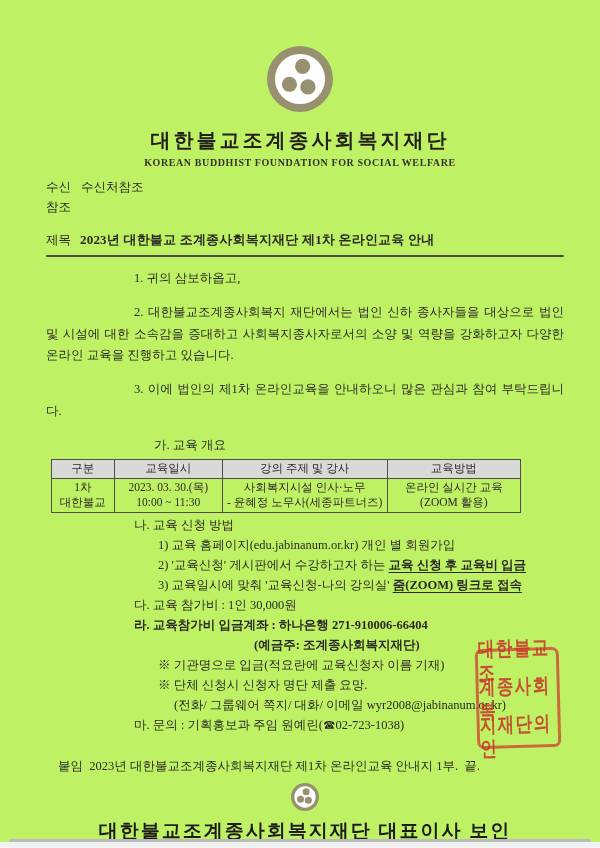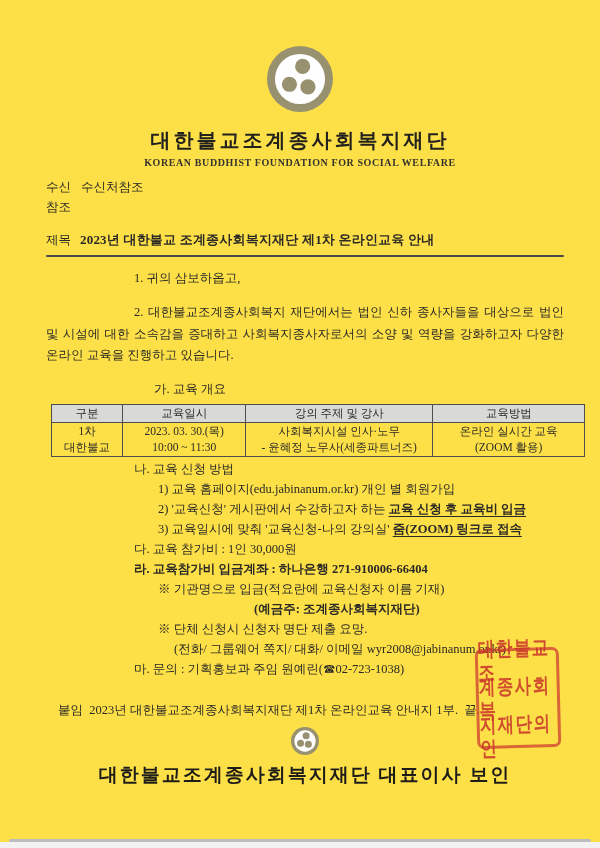--- a/index.html
+++ b/index.html
@@ -1,20 +1,20 @@
 <!DOCTYPE html>
 <html><head>
 <meta charset="utf-8">
 <style>
   html,body{margin:0;padding:0;background:#e8e8e8;}
   .page{
     position:relative;
     width:600px;height:848px;
     margin:0 auto;
-    background:#fde047;
+    background:#bef264;
     font-family:"Liberation Serif","DejaVu Serif",serif;
     color:#2b2926;
     overflow:hidden;
     box-sizing:border-box;
   }
   
   .letterhead{padding-top:46px;text-align:center;}
   .logo{display:inline-block;width:66px;height:66px;}
   .org-name{margin-top:11px;font-size:20px;font-weight:bold;letter-spacing:3px;color:#23211e;}
   .org-name-en{margin-top:3px;font-size:10px;font-weight:bold;letter-spacing:0.6px;color:#35332f;}
@@ -23,21 +23,21 @@
   .addr-line{display:flex;gap:10px;}
   .addr-line.first{margin-top:9px;}
   .subject-line{margin-top:13px;display:flex;gap:9px;align-items:baseline;}
   .subject-value{font-weight:bold;font-size:13px;letter-spacing:0.2px;}
   .subject-rule{margin-top:5px;height:2px;background:#4a4a4a;border-radius:1px;}
   
   .para{margin-top:0;text-indent:88px;text-align:justify;line-height:21.5px;}
   .para.p-first{margin-top:11px;}
   .section-ga{padding-left:108px;line-height:21.5px;}
   
-  .edu-table{border-collapse:collapse;margin:3px 0 2px 51px;width:534px;table-layout:fixed;
+  .edu-table{border-collapse:collapse;margin:3px 0 2px 51px;width:470px;table-layout:fixed;
              font-size:11.5px;line-height:15.5px;text-align:center;}
   .edu-table th,.edu-table td{border:1px solid #4e4e4e;padding:1px 2px;font-weight:normal;}
   .edu-table th{background:#d9d9d7;}
   .c0{width:62px;} .c1{width:107px;} .c2{width:163px;} .c3{width:132px;}
   
   .li{line-height:20px;}
   .ind-na{padding-left:88px;}
   .ind-num{padding-left:112px;}
   .ind-note{padding-left:112px;}
   .ind-tel{padding-left:128px;}
@@ -92,20 +92,21 @@
       <span></span>
     </div>
     <div class="subject-line">
       <span>제목</span>
       <span class="subject-value">2023년 대한불교 조계종사회복지재단 제1차 온라인교육 안내</span>
     </div>
     <div class="subject-rule"></div>
 
     <p class="para p-first">1. 귀의 삼보하옵고,</p>
     <p class="para">2. 대한불교조계종사회복지 재단에서는 법인 신하 종사자들을 대상으로 법인 및 시설에 대한 소속감을 증대하고 사회복지종사자로서의 소양 및 역량을 강화하고자 다양한 온라인 교육을 진행하고 있습니다.</p>
+    <p class="para">3. 이에 법인의 제1차 온라인교육을 안내하오니 많은 관심과 참여 부탁드립니다.</p>
     <div class="section-ga">가. 교육 개요</div>
   </div>
 
   <table class="edu-table">
     <colgroup>
         <col class="c0">
         <col class="c1">
         <col class="c2">
         <col class="c3">
       </colgroup>
@@ -141,22 +142,22 @@
     <div class="li ind-na">나. 교육 신청 방법</div>
     <div class="li ind-num">1) 교육 홈페이지(edu.jabinanum.or.kr) 개인 별 회원가입</div>
     <div class="li ind-num">
       <span>2) '교육신청' 게시판에서 수강하고자 하는 </span><span class="bu">교육 신청 후 교육비 입금</span>
     </div>
     <div class="li ind-num">
       <span>3) 교육일시에 맞춰 '교육신청-나의 강의실' </span><span class="bu">줌(ZOOM) 링크로 접속</span>
     </div>
     <div class="li ind-na">다. 교육 참가비 : 1인 30,000원</div>
     <div class="li ind-na bold">라. 교육참가비 입금계좌 : 하나은행 271-910006-66404</div>
+    <div class="li ind-acct2 bold">(예금주: 조계종사회복지재단)</div>
     <div class="li ind-note">※ 기관명으로 입금(적요란에 교육신청자 이름 기재)</div>
-    <div class="li ind-acct2 bold">(예금주: 조계종사회복지재단)</div>
     <div class="li ind-note">※ 단체 신청시 신청자 명단 제출 요망.</div>
     <div class="li ind-tel">(전화/ 그룹웨어 쪽지/ 대화/ 이메일 wyr2008@jabinanum.or.kr)</div>
     <div class="li ind-na">마. 문의 : 기획홍보과 주임 원예린(☎02-723-1038)</div>
 
     <div class="attach-line">붙임  2023년 대한불교조계종사회복지재단 제1차 온라인교육 안내지 1부.  끝.</div>
     <div class="sig-row">
       <svg class="sig-logo" viewBox="0 0 100 100">
         <circle cx="50" cy="50" r="50" fill="#97916f"></circle>
         <circle cx="50" cy="50" r="38" fill="#fefefe"></circle>
         <circle cx="54" cy="31" r="12.5" fill="#97916f"></circle>

